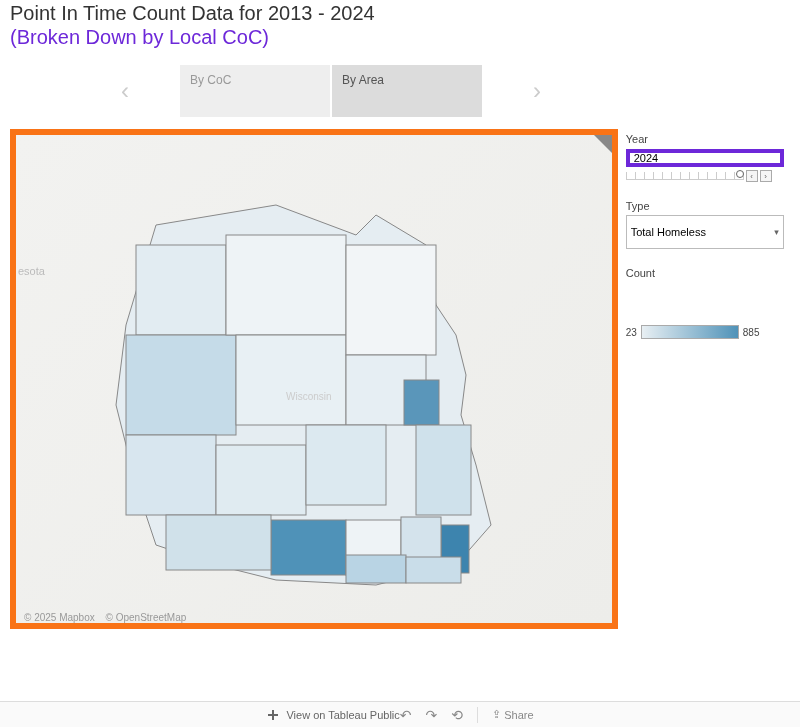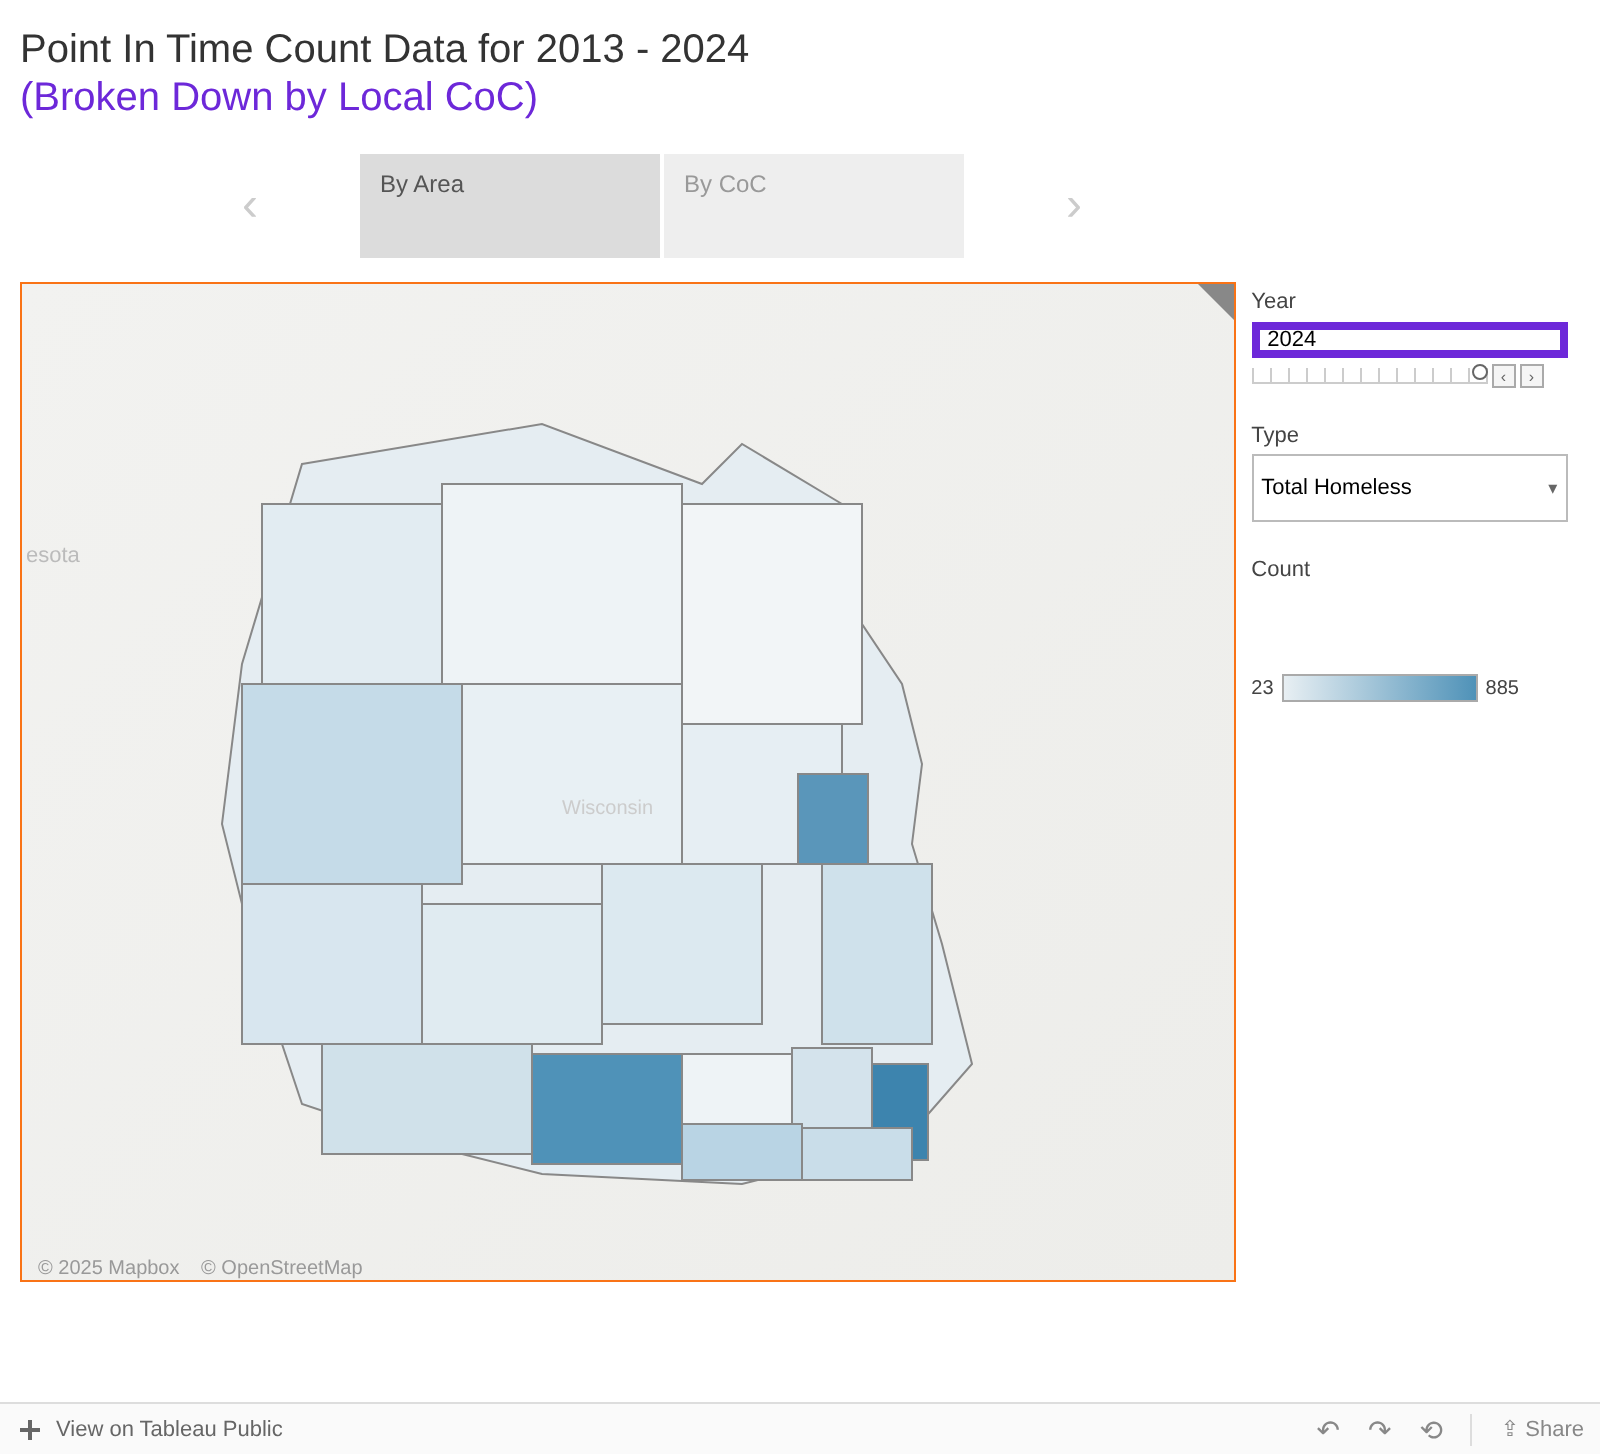--- a/index.html
+++ b/index.html
@@ -5,21 +5,21 @@
     * { box-sizing: border-box; margin: 0; padding: 0; }
     body {
       font-family: "Benton Sans", Arial, sans-serif;
       background: #fff;
       width: 800px;
       height: 727px;
       position: relative;
       overflow: hidden;
     }
     .header {
-      padding: 12px 10px 8px 10px;
+      padding: 0 10px 8px 10px;
     }
     .title {
       font-size: 20px;
       font-weight: 400;
       color: #333;
       line-height: 1.3;
     }
     .subtitle {
       font-size: 20px;
       font-weight: 400;
@@ -66,21 +66,21 @@
     }
     .content {
       display: flex;
       padding: 0 10px;
       gap: 8px;
     }
     .map-area {
       position: relative;
       width: 610px;
       height: 500px;
-      border: 1px solid #f97316;
+      border: 6px solid #f97316;
       background: #f7f7f5;
       overflow: hidden;
       padding-left: 36px;
     }
     .map-bg {
       position: absolute;
       inset: 0;
       background: linear-gradient(135deg, #f2f2f0 0%, #ededea 100%);
     }
     .state-shape {
@@ -206,21 +206,21 @@
     .footer {
       position: absolute;
       bottom: 0;
       left: 0;
       right: 0;
       height: 26px;
       border-top: 1px solid #ddd;
       background: #fafafa;
       display: flex;
       align-items: center;
-      justify-content: space-between;
+      justify-content: center;
       padding: 0 8px;
       font-size: 11px;
       color: #666;
     }
     .footer-left {
       display: flex;
       align-items: center;
       gap: 6px;
       cursor: pointer;
     }
@@ -264,22 +264,22 @@
 <body>
 
 <div class="header">
   <div class="title">Point In Time Count Data for 2013 - 2024</div>
   <div class="subtitle">(Broken Down by Local CoC)</div>
 </div>
 
 <div class="tabs-container">
   <div class="tab-arrow">‹</div>
   <div class="tabs">
+    <div class="tab">By CoC</div>
     <div class="tab active">By Area</div>
-    <div class="tab">By CoC</div>
   </div>
   <div class="tab-arrow right">›</div>
 </div>
 
 <div class="content">
   <div class="map-area">
     <div class="map-bg"></div>
     <div class="esota-label">esota</div>
     <svg class="state-shape" viewBox="0 0 440 420">
 

